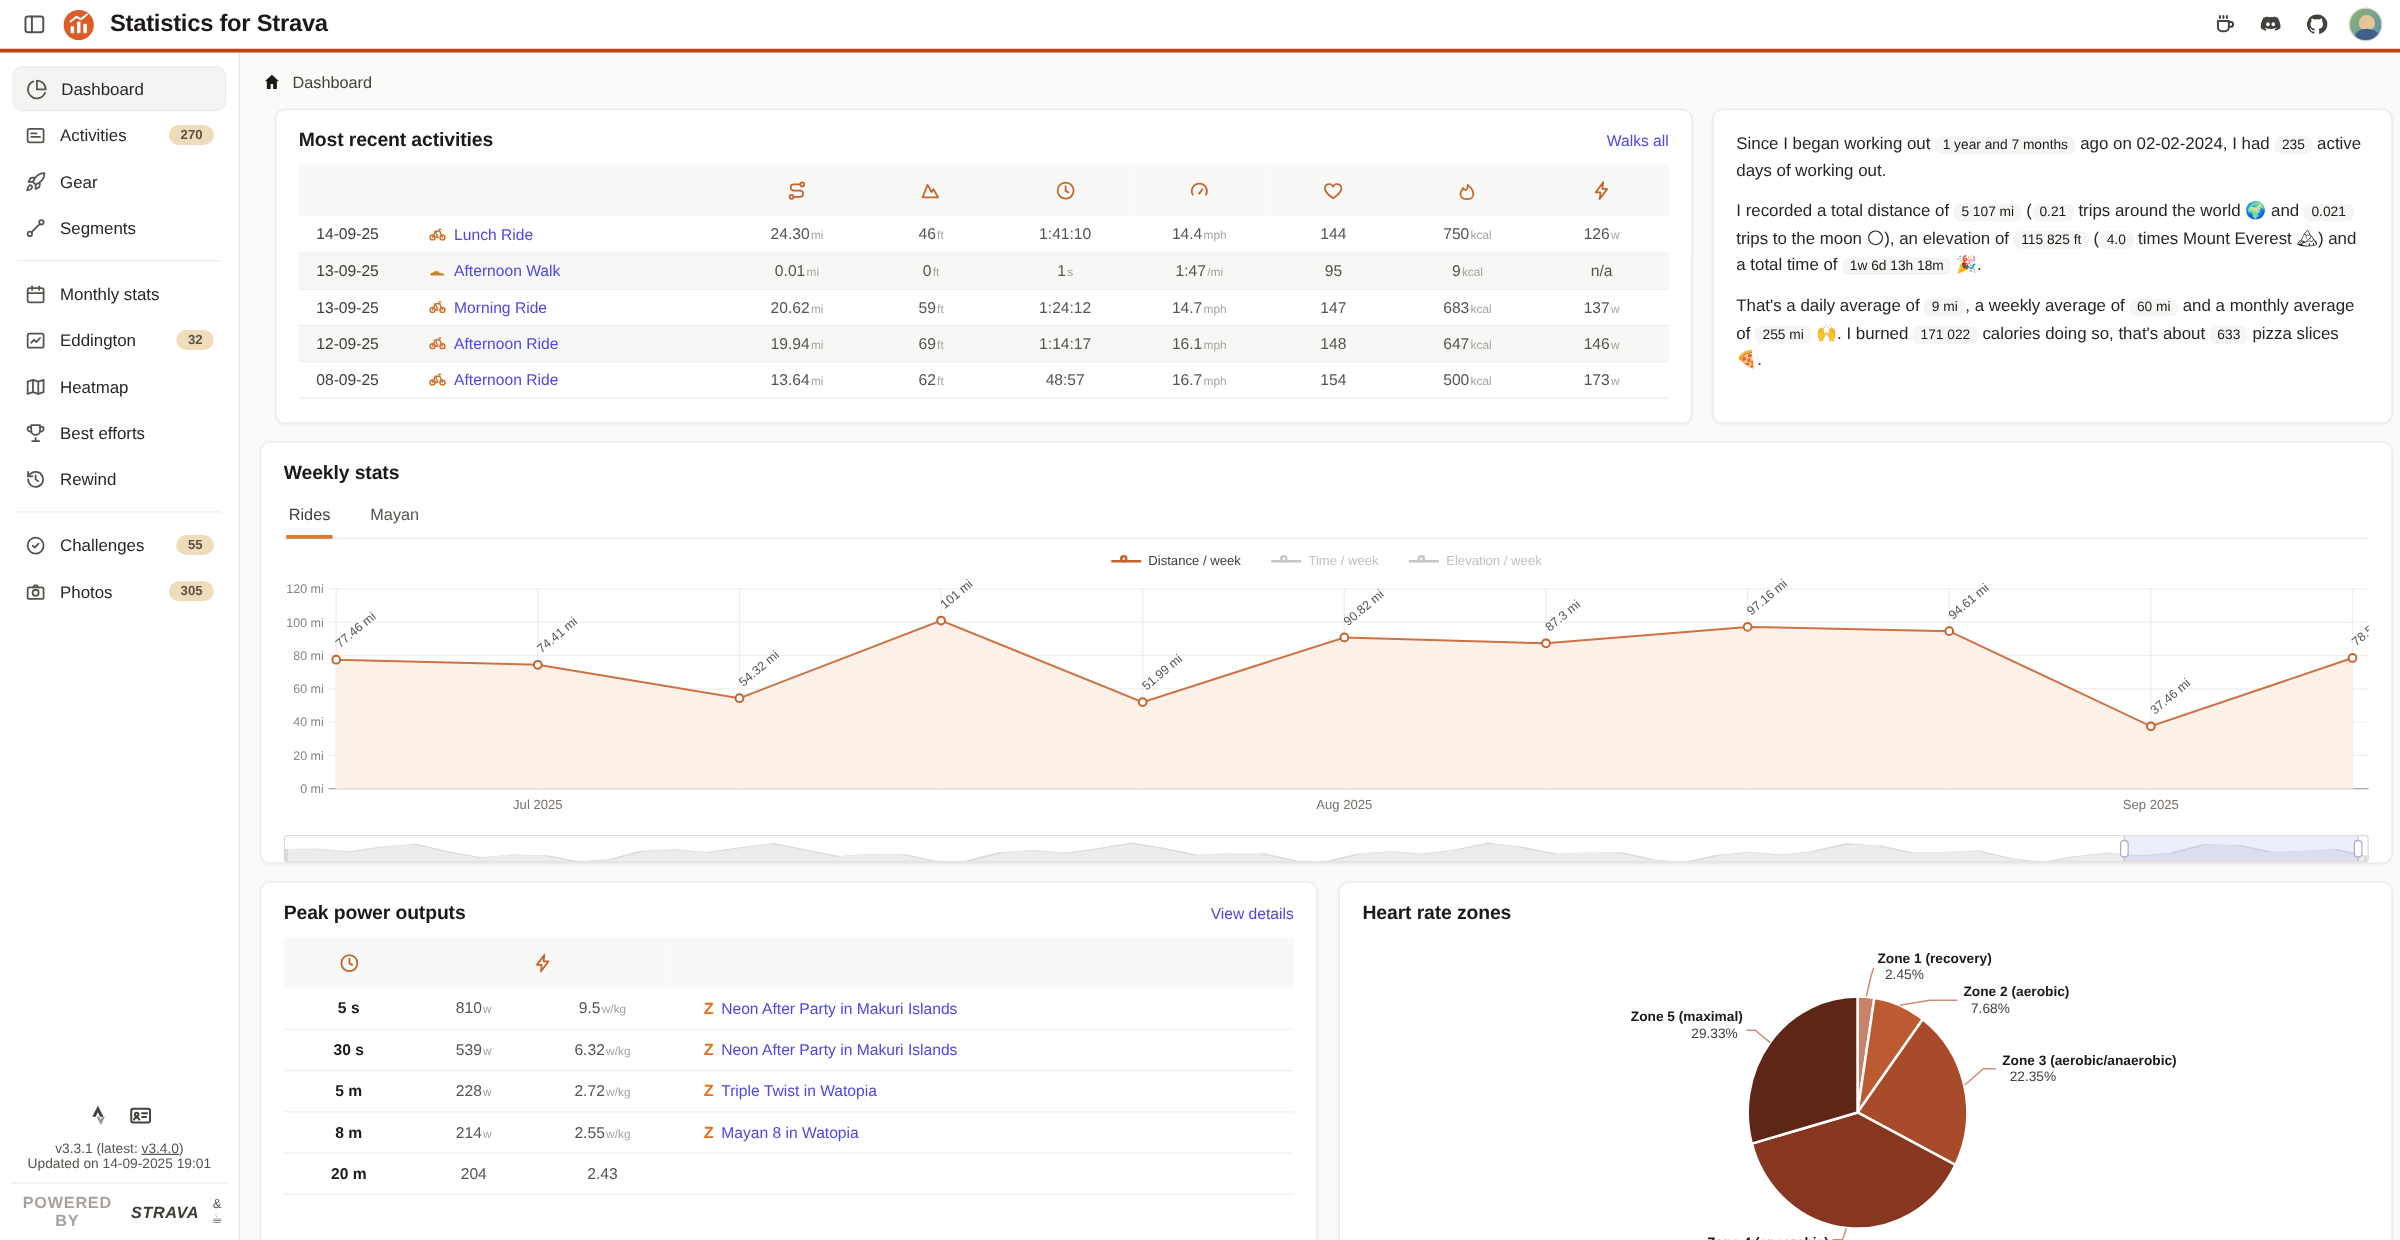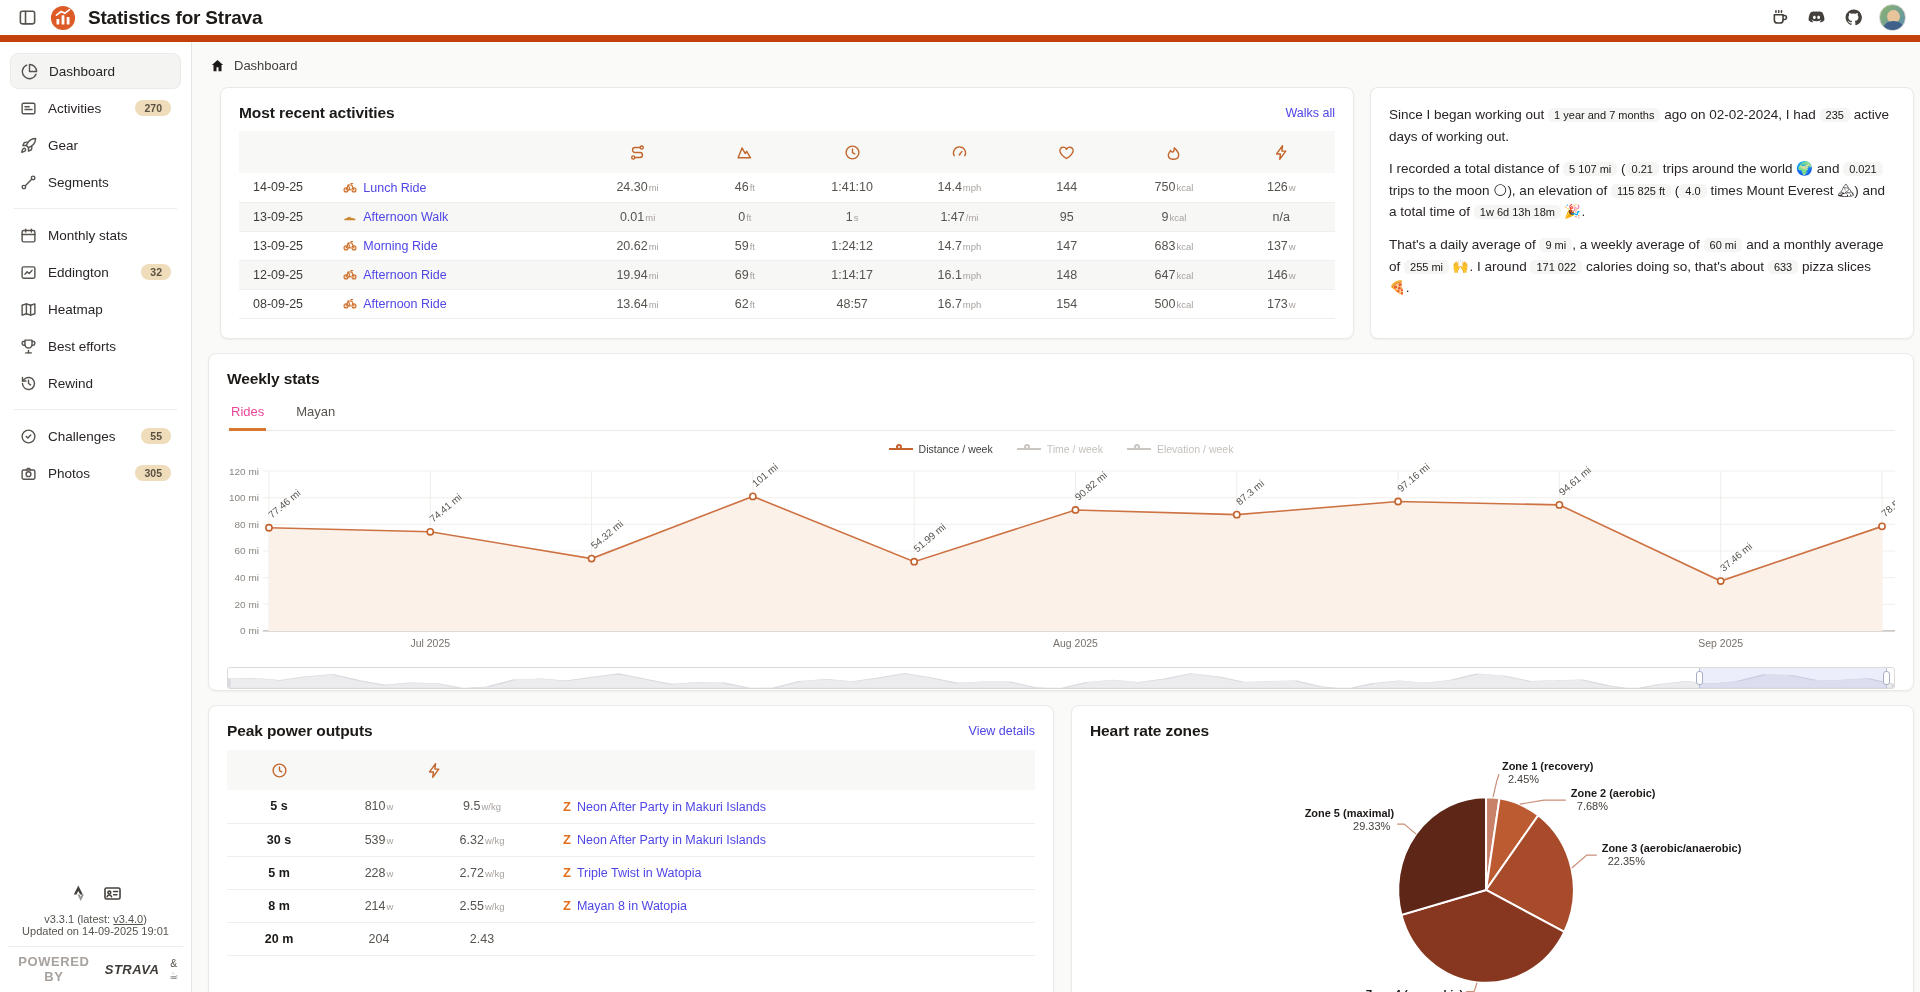--- a/index.html
+++ b/index.html
@@ -1,21 +1,21 @@
 <!DOCTYPE html>
 <html><head>
 <meta charset="utf-8">
 <style>
   * { margin:0; padding:0; box-sizing:border-box; }
   html,body { width:1920px; height:992px; overflow:hidden; background:#fafaf9;
     font-family:"Liberation Sans","DejaVu Sans",sans-serif; color:#1c1917; }
 
   
   .topbar { position:fixed; top:0; left:0; right:0; height:42px; background:#fff;
-    border-bottom:7px solid #c2410c; display:flex; align-items:center; padding:0 14px 0 16px; z-index:30; }
+    border-bottom:3px solid #c2410c; display:flex; align-items:center; padding:0 14px 0 16px; z-index:30; }
   .tb-left { display:flex; align-items:center; gap:12px; }
   .icon-btn { width:22px; height:22px; color:#57534e; display:flex; align-items:center; justify-content:center; cursor:pointer; }
   .icon-btn svg { width:19px; height:19px; }
   .app-logo { width:26px; height:26px; }
   .app-title { font-size:19px; font-weight:700; letter-spacing:-0.2px; }
   .tb-right { margin-left:auto; display:flex; align-items:center; gap:15px; }
   .tb-right .icon-btn { color:#44403c; }
   .avatar { width:27px; height:27px; border-radius:50%; background:linear-gradient(135deg,#8fb56f 0%,#5b8fae 100%);
     position:relative; overflow:hidden; cursor:pointer; border:1px solid #d6d3d1; }
   .avatar::after { content:""; position:absolute; left:7px; top:5px; width:13px; height:13px; border-radius:50%;
@@ -78,21 +78,21 @@
   
   .summary-card { height:252px; overflow:hidden; font-size:13.5px; line-height:1.6; color:#292524; }
   .summary-card p { margin-bottom:11px; }
   .chip { font-family:Liberation Sans, sans-serif; font-size:11px; background:#f5f5f4;
     border-radius:5px; padding:1px 6px; color:#1c1917; white-space:nowrap; }
 
   
   .weekly-card { height:338px; }
   .tabs { display:flex; gap:28px; border-bottom:1px solid #eceae7; margin-top:8px; padding:0 2px; }
   .tab { font-size:13px; padding:8px 2px 9px; color:#57534e; cursor:pointer; border-bottom:3px solid transparent; margin-bottom:-1px; }
-  .tab.active { color:#ec4899; border-bottom-color:#d9772e; font-weight:500; }
+  .tab.active { color:#404040; border-bottom-color:#d9772e; font-weight:500; }
   .legend { display:flex; justify-content:center; gap:24px; margin-top:12px; }
   .leg-item { display:flex; align-items:center; gap:6px; font-size:10.5px; cursor:pointer; }
   .leg-glyph { width:24px; height:8px; position:relative; }
   .leg-glyph .ln { position:absolute; top:3px; left:0; right:0; height:2px; background:currentColor; }
   .leg-glyph .ring { position:absolute; left:7px; top:-1px; width:6px; height:6px; border:2px solid currentColor;
     border-radius:50%; background:#fff; }
   .leg-item.on { color:#c4632e; } .leg-item.on .leg-lbl { color:#3f3c39; }
   .leg-item.off { color:#cac6c1; } .leg-item.off .leg-lbl { color:#c5c1bc; }
   .chart-wrap { margin-top:4px; }
   .nav-strip { position:relative; height:22px; border:1px solid #dcdad7; border-radius:3px; margin-top:8px; background:#fff; overflow:hidden; }
@@ -444,21 +444,21 @@
               <td class="td-num">173<span class="unit">w</span></td>
             </tr>
           </tbody>
       </table>
     </section>
 
     <section class="card summary-card">
       <div id="summary-paras">
           <p><span>Since I began working out </span><span class="chip">1 year and 7 months</span><span> ago on 02-02-2024, I had </span><span class="chip">235</span><span> active days of working out.</span></p>
           <p><span>I recorded a total distance of </span><span class="chip">5 107 mi</span><span> (</span><span class="chip">0.21</span><span> trips around the world 🌍 and </span><span class="chip">0.021</span><span> trips to the moon 🌕), an elevation of </span><span class="chip">115 825 ft</span><span> (</span><span class="chip">4.0</span><span> times Mount Everest 🏔) and a total time of </span><span class="chip">1w 6d 13h 18m</span><span> 🎉.</span></p>
-          <p><span>That's a daily average of </span><span class="chip">9 mi</span><span>, a weekly average of </span><span class="chip">60 mi</span><span> and a monthly average of </span><span class="chip">255 mi</span><span> 🙌. I around </span><span class="chip">171 022</span><span> calories doing so, that's about </span><span class="chip">633</span><span> pizza slices 🍕.</span></p>
+          <p><span>That's a daily average of </span><span class="chip">9 mi</span><span>, a weekly average of </span><span class="chip">60 mi</span><span> and a monthly average of </span><span class="chip">255 mi</span><span> 🙌. I burned </span><span class="chip">171 022</span><span> calories doing so, that's about </span><span class="chip">633</span><span> pizza slices 🍕.</span></p>
         </div>
     </section>
   </div>
 
   <section class="card weekly-card">
     <div class="card-head">
       <h2 class="card-title">Weekly stats</h2>
     </div>
     <div class="tabs">
       <span class="tab active">Rides</span>

